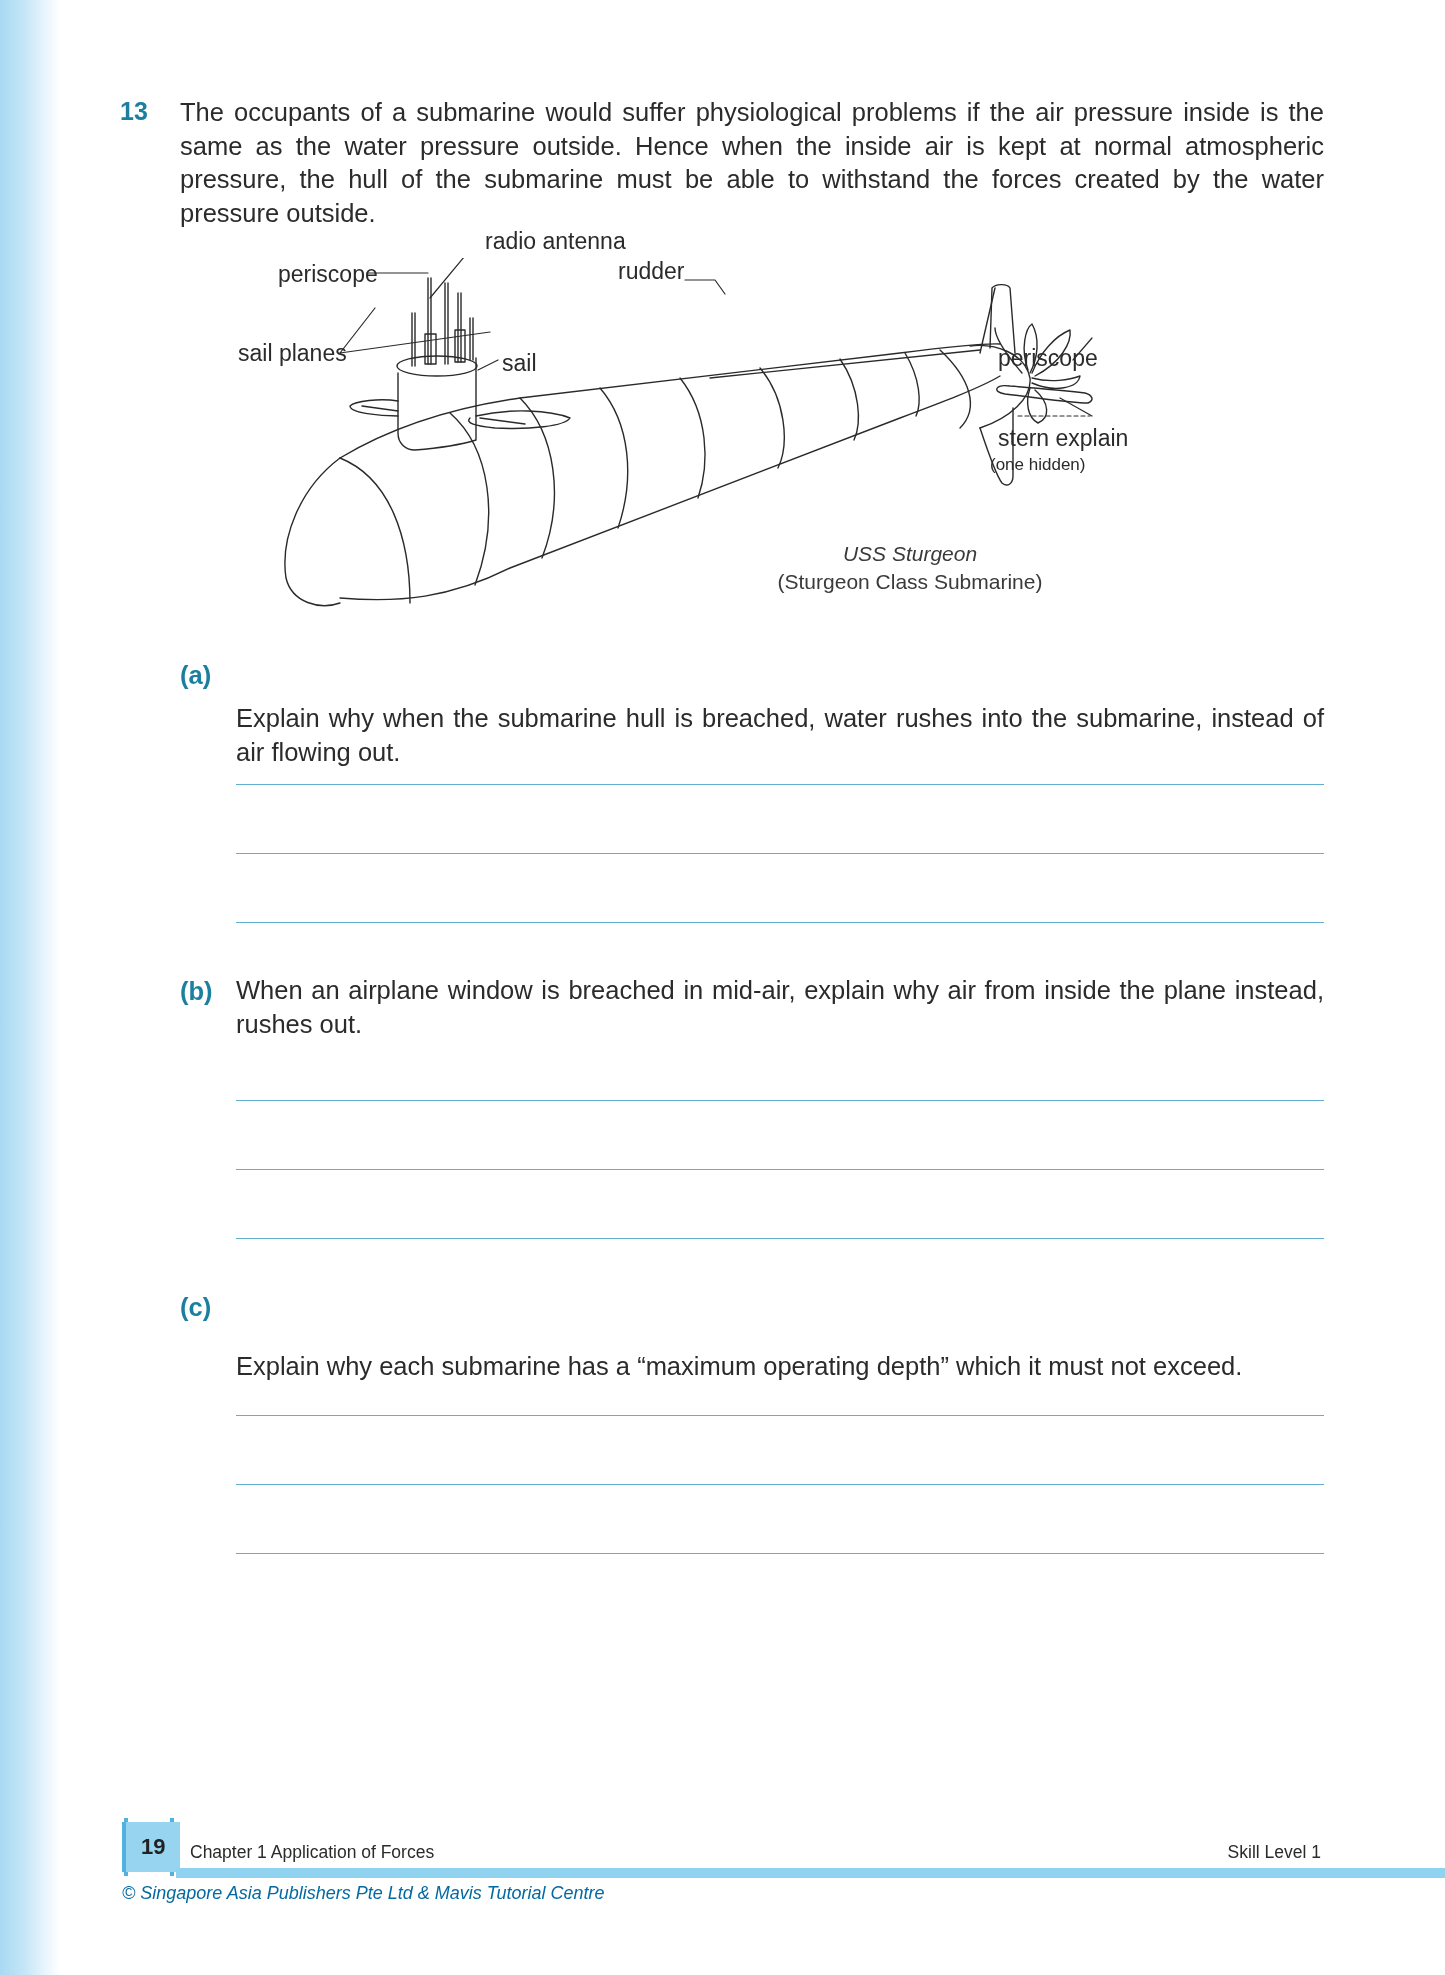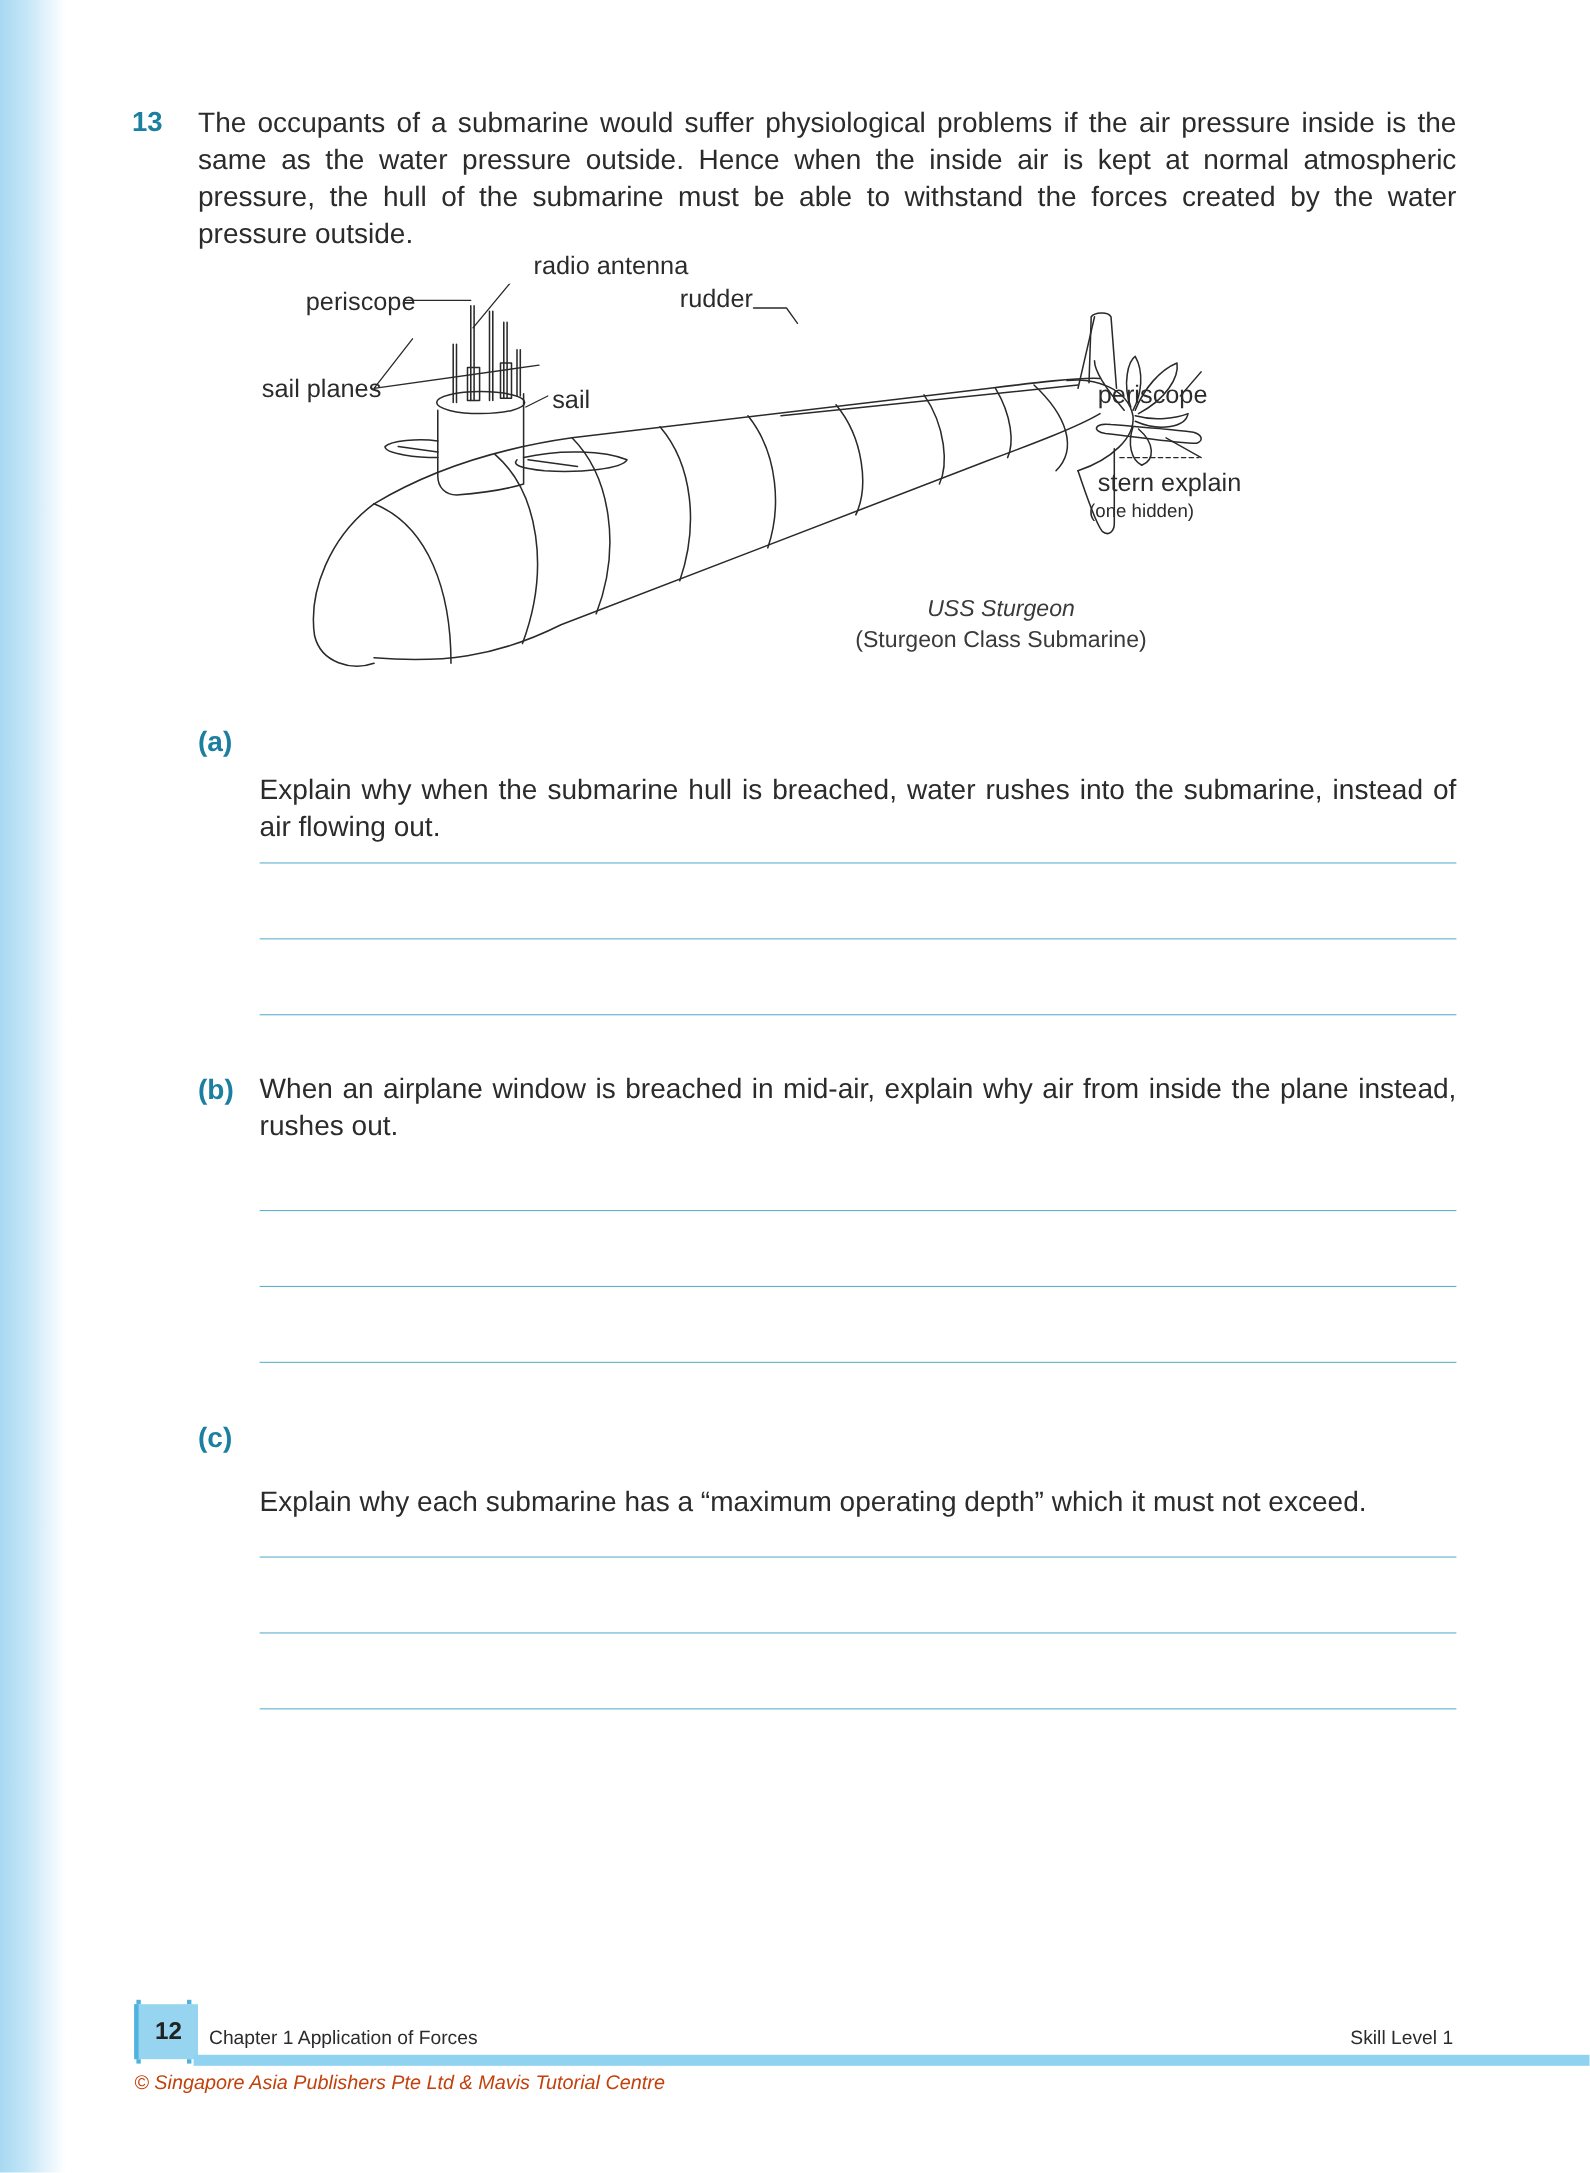--- a/index.html
+++ b/index.html
@@ -133,21 +133,21 @@
       width: 1269px;
       height: 10px;
       background: #8fd3f1;
     }
     .copyright {
       position: absolute;
       left: 122px;
       top: 1883px;
       font-size: 18px;
       font-style: italic;
-      color: #c2410c;
+      color: #0369a1;
     }
   </style>
 </head>
 <body>
 
 <div class="side-strip"></div>
 
 <div class="q-num">13</div>
 <div class="para intro">The occupants of a submarine would suffer physiological problems if the air pressure inside is the same as the water pressure outside. Hence when the inside air is kept at normal atmospheric pressure, the hull of the submarine must be able to withstand the forces created by the water pressure outside.</div>
 
@@ -244,17 +244,17 @@
 <div class="answer-line" style="top:1415px;"></div>
 <div class="answer-line" style="top:1484px;"></div>
 <div class="answer-line" style="top:1553px;"></div>
 
 <div class="footer-badge">
   <span class="dots" style="left:-2px; top:-4px;"></span>
   <span class="dots" style="left:44px; top:-4px;"></span>
   <span class="dots" style="left:-2px; top:50px;"></span>
   <span class="dots" style="left:44px; top:50px;"></span>
 </div>
-<div class="page-num">12</div>
+<div class="page-num">19</div>
 <div class="chapter">Chapter 1  Application of Forces</div>
 <div class="skill">Skill Level 1</div>
 <div class="footer-bar"></div>
 <div class="copyright">© Singapore Asia Publishers Pte Ltd &amp; Mavis Tutorial Centre</div>
 
 </body></html>

